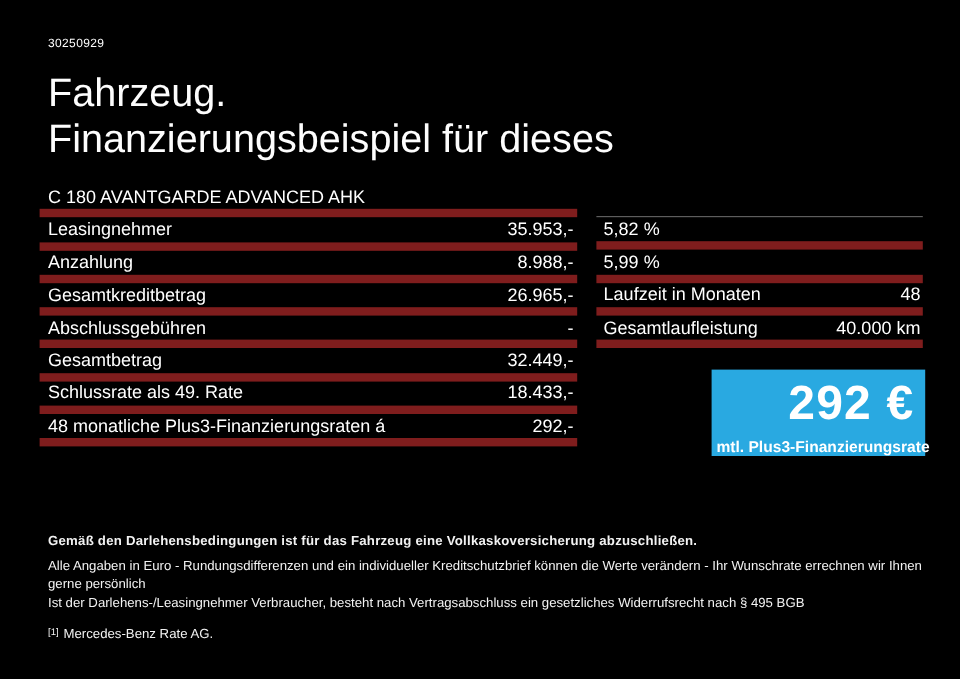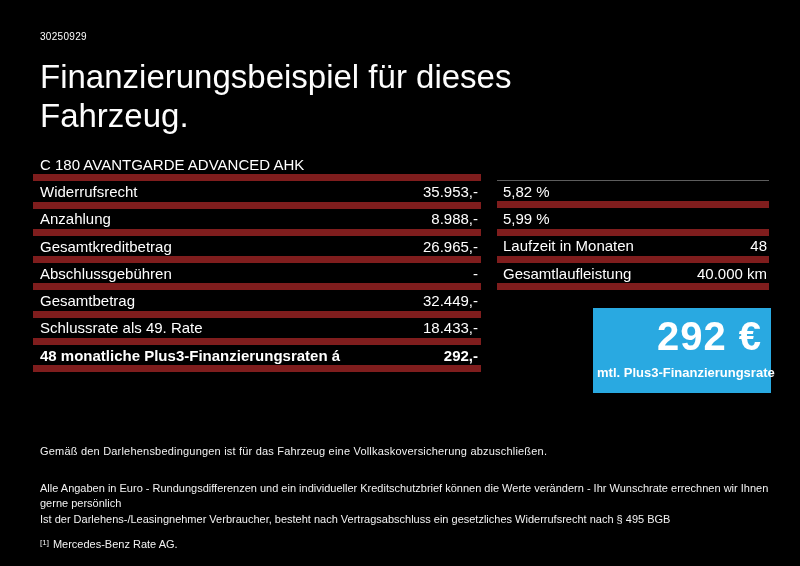--- a/index.html
+++ b/index.html
@@ -31,62 +31,62 @@
   .t-row {
     height: 27.3px;
     display: flex; align-items: center; justify-content: space-between;
     border-bottom: 7px solid #7f1d1d;
   }
   .left-table .t-row { padding-left: 7px; padding-right: 3px; }
   .right-table .t-row { padding-left: 6px; padding-right: 2px; }
   .t-row .lbl { white-space: nowrap; }
   .t-row .val { white-space: nowrap; text-align: right; }
   .t-row.header-row { justify-content: flex-start; }
-  .t-row.bold { font-weight: bold; }
+  .t-row.bold { font-weight: normal; }
   .lbl sup { font-size: 9px; vertical-align: 6px; margin-left: 3px; }
   .price-box {
-    position: absolute; left: 593px; top: 308px; width: 178px; height: 85px;
+    position: absolute; left: 593px; top: 308px; width: 178px; height: 72px;
     background: #29a9e1;
     text-align: right;
     padding: 4px 9px 0 4px;
   }
   .price-box .amount {
     font-size: 40px; font-weight: bold; line-height: 48px; color: #fff;
     letter-spacing: 1px;
   }
   .price-box .caption {
     font-size: 13px; font-weight: bold; color: #fff; margin-top: 5px;
     white-space: nowrap;
     text-align: center;
   }
   .footer {
     position: absolute; left: 40px; top: 444px; width: 730px;
     font-size: 11px; line-height: 15.5px; color: #f2f2f2;
   }
-  .footer .bold-note { font-weight: normal; margin-bottom: 21px; letter-spacing: 0.2px; }
+  .footer .bold-note { font-weight: bold; margin-bottom: 5px; letter-spacing: 0.2px; }
   .footer .note-line { font-weight: 400; }
   .footer .source-note { margin-top: 8px; }
   .footer .source-note sup { font-size: 8px; vertical-align: 3px; margin-right: 4px; }
 </style>
 </head>
 <body>
 
 <div class="idnum">30250929</div>
 
 <div class="title">
+  <div>Fahrzeug.</div>
   <div>Finanzierungsbeispiel für dieses</div>
-  <div>Fahrzeug.</div>
 </div>
 
 <div class="left-table">
   <div class="t-row header-row">
     <span class="lbl">C 180 AVANTGARDE ADVANCED AHK</span>
   </div>
   <div class="t-row">
-    <span class="lbl">Widerrufsrecht</span>
+    <span class="lbl">Leasingnehmer</span>
     <span class="val">35.953,-</span>
   </div>
   <div class="t-row">
     <span class="lbl">Anzahlung</span>
     <span class="val">8.988,-</span>
   </div>
   <div class="t-row">
     <span class="lbl">Gesamtkreditbetrag</span>
     <span class="val">26.965,-</span>
   </div>

